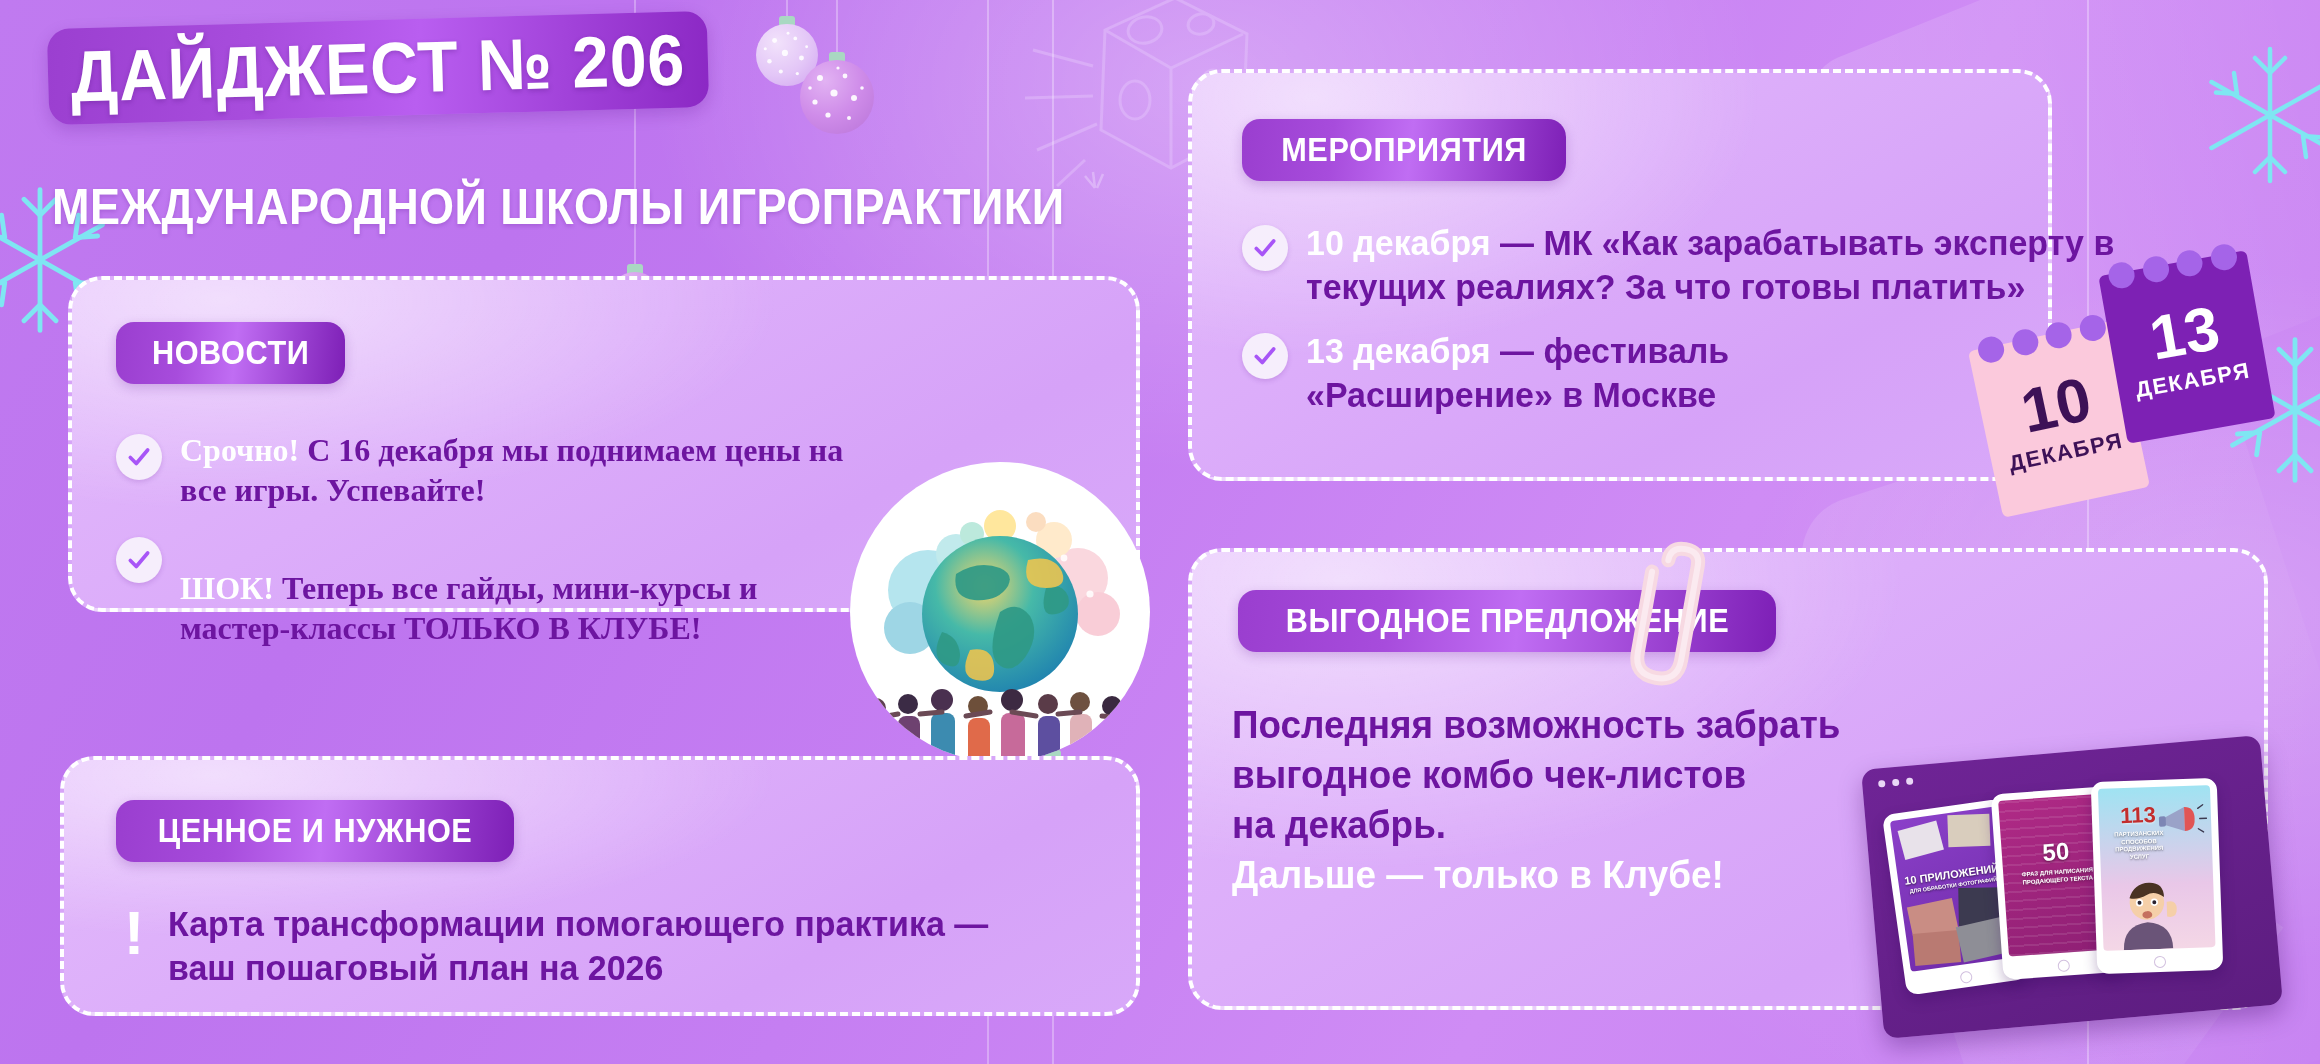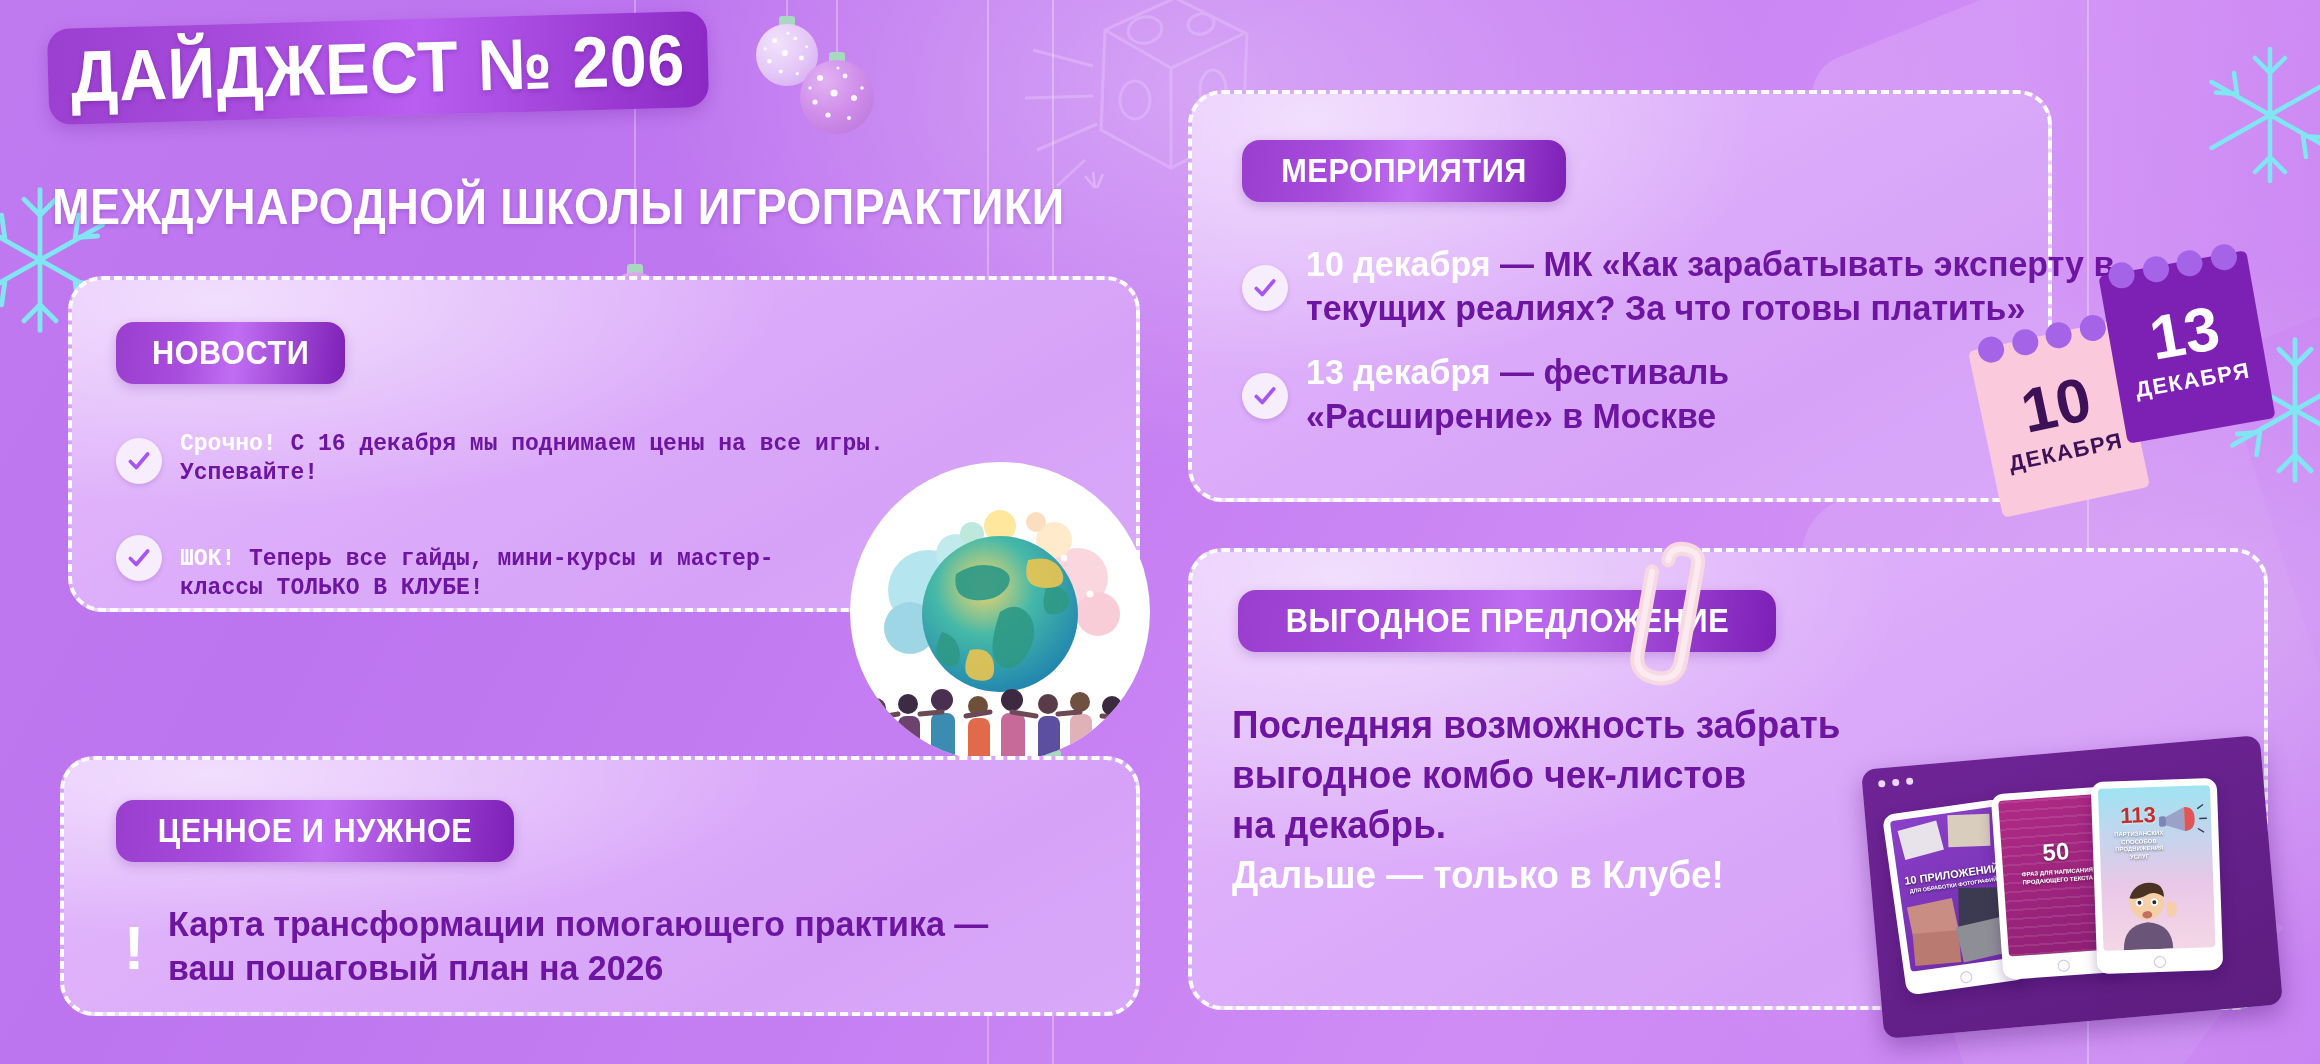--- a/index.html
+++ b/index.html
@@ -95,21 +95,21 @@
     font-family: "Liberation Sans Narrow", "Liberation Sans", sans-serif;
     font-weight: 700;
     font-size: 33px;
     letter-spacing: 0.6px;
     transform: scaleX(0.93);
     white-space: nowrap;
   }
 
   
   .bullets { position: absolute; }
-  .brow { display: flex; align-items: center; margin-bottom: 16px; }
+  .brow { display: flex; align-items: flex-start; margin-bottom: 16px; }
   .brow:last-child { margin-bottom: 0; }
 
   .check {
     flex: 0 0 auto;
     width: 46px; height: 46px;
     border-radius: 50%;
     background: #f6eefc;
     margin-right: 18px;
     margin-top: 4px;
     display: flex; align-items: center; justify-content: center;
@@ -125,23 +125,23 @@
     color: #ffffff;
     font-family: "Liberation Sans Narrow", "Liberation Sans", sans-serif;
     font-weight: 700;
     font-size: 62px;
     line-height: 0.92;
     text-align: center;
   }
 
   .btext {
     color: #6d15a0;
-    font-family: Liberation Mono, monospace;
+    font-family: Liberation Serif, serif;
     font-weight: 700;
-    font-size: 23px;
+    font-size: 32px;
     line-height: 1.26;
   }
   .btext .hl { color: #ffffff; }
 
   .btext.narrow {
     font-family: "Liberation Sans Narrow", "Liberation Sans", sans-serif;
     font-size: 35px;
     transform: scaleX(0.97);
     transform-origin: left top;
   }
@@ -555,21 +555,21 @@
     </div>
 
     <div class="bullets" style="left:56px; top:142px; width:970px;">
       <div class="brow">
         <span class="bang">!</span>
         <div class="btext narrow">Карта трансформации помогающего практика — ваш пошаговый план на 2026</div>
       </div>
     </div>
   </div>
 
-  <div class="card" style="left:1188px; top:90px; width:864px; height:412px;">
+  <div class="card" style="left:1188px; top:69px; width:864px; height:412px;">
 
     <div class="chip" style="left:50px; top:46px;">
       <span class="txt">МЕРОПРИЯТИЯ</span>
     </div>
 
     <div class="bullets" style="left:50px; top:148px; width:930px;">
 
       <div class="brow">
         <span class="check">
           <svg viewBox="0 0 24 24" fill="none">

